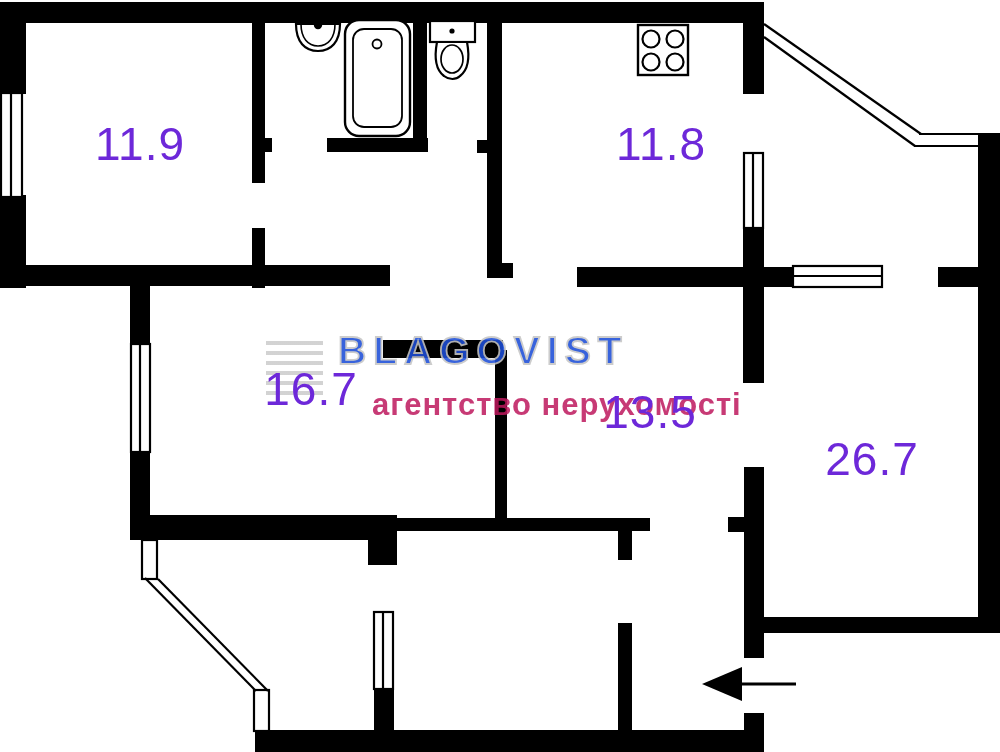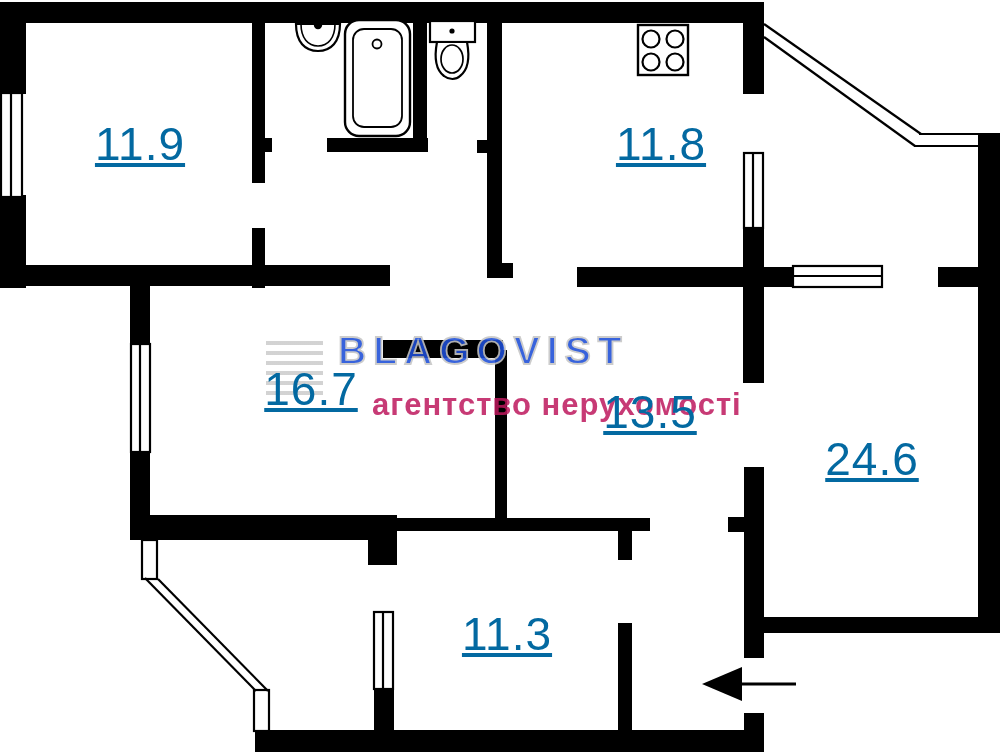--- a/index.html
+++ b/index.html
@@ -1,20 +1,20 @@
 <!DOCTYPE html>
 <html><head>
 <meta charset="utf-8">
 <style>
   html,body{margin:0;padding:0;background:#fff;}
   #plan{position:relative;width:1000px;height:752px;background:#ffffff;overflow:hidden;
         font-family:"Liberation Sans", sans-serif;}
   #plan svg{position:absolute;left:0;top:0;z-index:1;}
   .room-label{position:absolute;z-index:3;transform:translate(-50%,-50%);
-              font-size:46px;color:#0369a1;letter-spacing:1px;white-space:nowrap;text-decoration:underline;}
+              font-size:46px;color:#6d28d9;letter-spacing:1px;white-space:nowrap;}
   .wm{position:absolute;z-index:2;white-space:nowrap;pointer-events:none;}
   #wm-brand{left:338px;top:329px;font-size:39px;font-weight:bold;letter-spacing:7px;
             color:#1d4ed8;-webkit-text-stroke:1.8px #c6c6c6;opacity:.88;}
   #wm-tagline{left:372px;top:387px;font-size:31px;font-weight:bold;letter-spacing:1px;
               color:#be185d;opacity:.85;}
   #wm-logo{left:266px;top:341px;width:57px;height:59px;opacity:.75;
            background:repeating-linear-gradient(180deg,#c4c4c4 0 4px,#ffffff 4px 10px);}
 </style>
 </head>
 <body>
@@ -120,16 +120,15 @@
   </svg>
 
   <div id="wm-logo" class="wm"></div>
   <div id="wm-brand" class="wm">BLAGOVIST</div>
   <div id="wm-tagline" class="wm">агентство нерухомості</div>
 
   <div class="room-label" style="left:140px;top:144px;">11.9</div>
   <div class="room-label" style="left:620px;top:144px;margin-left:41px;">11.8</div>
   <div class="room-label" style="left:311px;top:389px;">16.7</div>
   <div class="room-label" style="left:628px;top:412px;margin-left:22px;">13.5</div>
-  <div class="room-label" style="left:872px;top:459px;">24.6</div>
-  <div class="room-label" style="left:507px;top:634px;">11.3</div>
+  <div class="room-label" style="left:872px;top:459px;">26.7</div>
 
 </div>
 
 </body></html>

